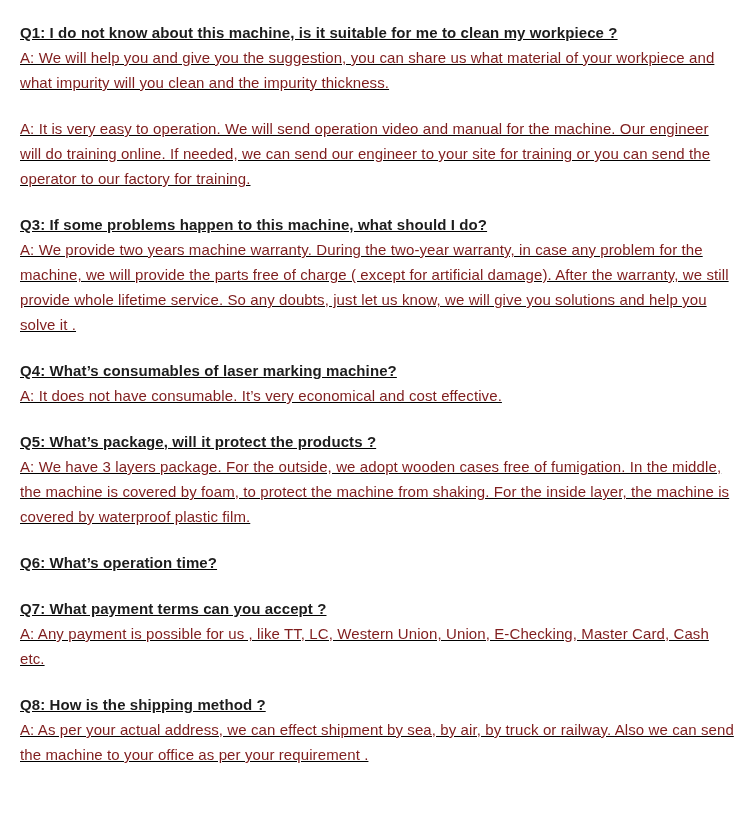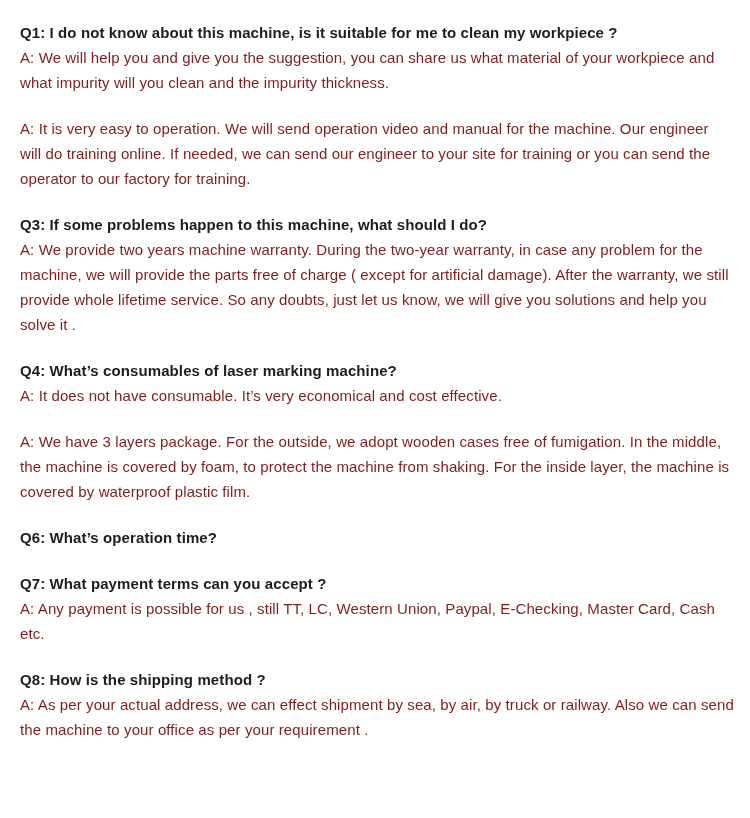--- a/index.html
+++ b/index.html
@@ -14,20 +14,21 @@
     font-family: "Liberation Sans", "DejaVu Sans", sans-serif;
     -webkit-font-smoothing: antialiased;
   }
   .faq-page {
     box-sizing: border-box;
     width: 750px;
     padding: 20px 16px 10px 20px;
   }
   .faq-item {
     margin: 0 0 21px 0;
+    text-decoration: underline;
   }
   .faq-item:last-child {
     margin-bottom: 8px;
   }
   .question {
     font-size: 15px;
     line-height: 25px;
     font-weight: bold;
     color: #1d1d1d;
     letter-spacing: 0.1px;
@@ -58,30 +59,31 @@
     <div class="question">Q3: If some problems happen to this machine, what should I do?</div>
     <div class="answer">A: We provide two years machine warranty. During the two-year warranty, in case any problem for the machine, we will provide the parts free of charge ( except for artificial damage). After the warranty, we still provide whole lifetime service. So any doubts, just let us know, we will give you solutions and help you solve it .</div>
   </div>
 
   <div class="faq-item">
     <div class="question">Q4: What’s consumables of laser marking machine?</div>
     <div class="answer">A: It does not have consumable. It’s very economical and cost effective.</div>
   </div>
 
   <div class="faq-item">
+    <div class="question">Q5: What’s package, will it protect the products ?</div>
     <div class="answer">A: We have 3 layers package. For the outside, we adopt wooden cases free of fumigation. In the middle, the machine is covered by foam, to protect the machine from shaking. For the inside layer, the machine is covered by waterproof plastic film.</div>
   </div>
 
   <div class="faq-item">
     <div class="question">Q6: What’s operation time?</div>
   </div>
 
   <div class="faq-item">
     <div class="question">Q7: What payment terms can you accept ?</div>
-    <div class="answer">A: Any payment is possible for us , still TT, LC, Western Union, Paypal, E-Checking, Master Card, Cash etc.</div>
+    <div class="answer">A: Any payment is possible for us , like TT, LC, Western Union, Union, E-Checking, Master Card, Cash etc.</div>
   </div>
 
   <div class="faq-item">
     <div class="question">Q8: How is the shipping method ?</div>
     <div class="answer">A: As per your actual address, we can effect shipment by sea, by air, by truck or railway. Also we can send the machine to your office as per your requirement .</div>
   </div>
 
 </div>
 
 </body></html>

